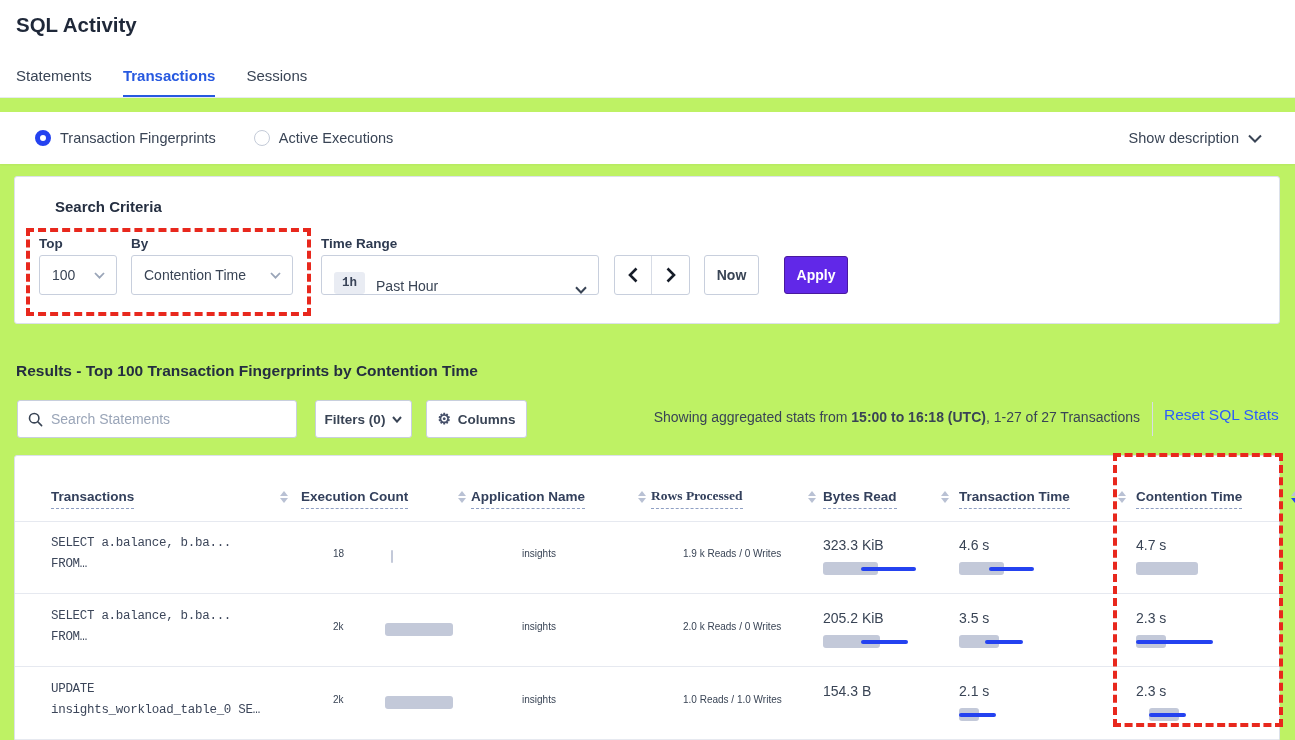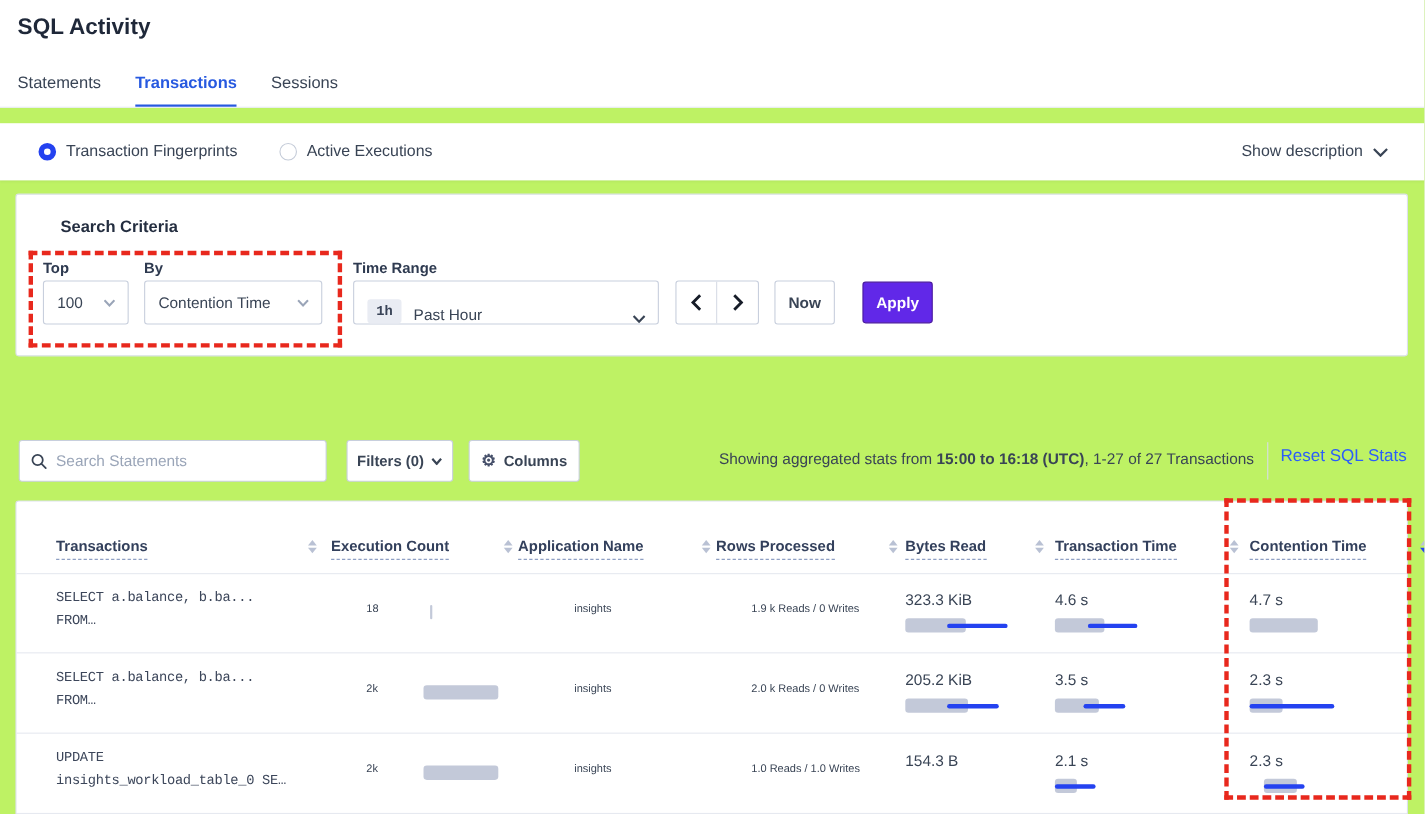--- a/index.html
+++ b/index.html
@@ -159,20 +159,21 @@
         <svg width="10" height="16" viewBox="0 0 10 16">
             <polyline class="chev-dark" points="1.5,1.5 8,8 1.5,14.5"></polyline>
           </svg>
       </div>
     </div>
 
     <div class="btn-plain" style="left:689px; top:78px; width:55px;">Now</div>
     <div class="btn-apply">Apply</div>
   </div>
 
+  <div class="results-heading">Results - Top 100 Transaction Fingerprints by Contention Time</div>
 
   <div class="search-box">
     <svg width="15" height="15" viewBox="0 0 15 15">
       <circle cx="6.2" cy="6.2" r="4.7" fill="none" stroke="#394455" stroke-width="1.6"></circle>
       <line x1="9.8" y1="9.8" x2="13.6" y2="13.6" stroke="#394455" stroke-width="1.6" stroke-linecap="round"></line>
     </svg>
     <input type="text" placeholder="Search Statements" style="">
   </div>
 
   <div class="toolbar-btn" style="left:315px; width:97px;">
@@ -206,21 +207,21 @@
           <span class="tri-down"></span>
         </span>
     </div>
     <div class="th" style="left:456px; width:175px;">
       <span class="th-label">Application Name</span>
       <span class="sorter">
           <span class="tri-up"></span>
           <span class="tri-down"></span>
         </span>
     </div>
-    <div class="th" style="left:636px; width:165px;">
+    <div class="th" style="left:636px; width:165px;font-family:Liberation Serif, serif;">
       <span class="th-label">Rows Processed</span>
       <span class="sorter">
           <span class="tri-up"></span>
           <span class="tri-down"></span>
         </span>
     </div>
     <div class="th" style="left:808px; width:126px;">
       <span class="th-label">Bytes Read</span>
       <span class="sorter">
           <span class="tri-up"></span>

